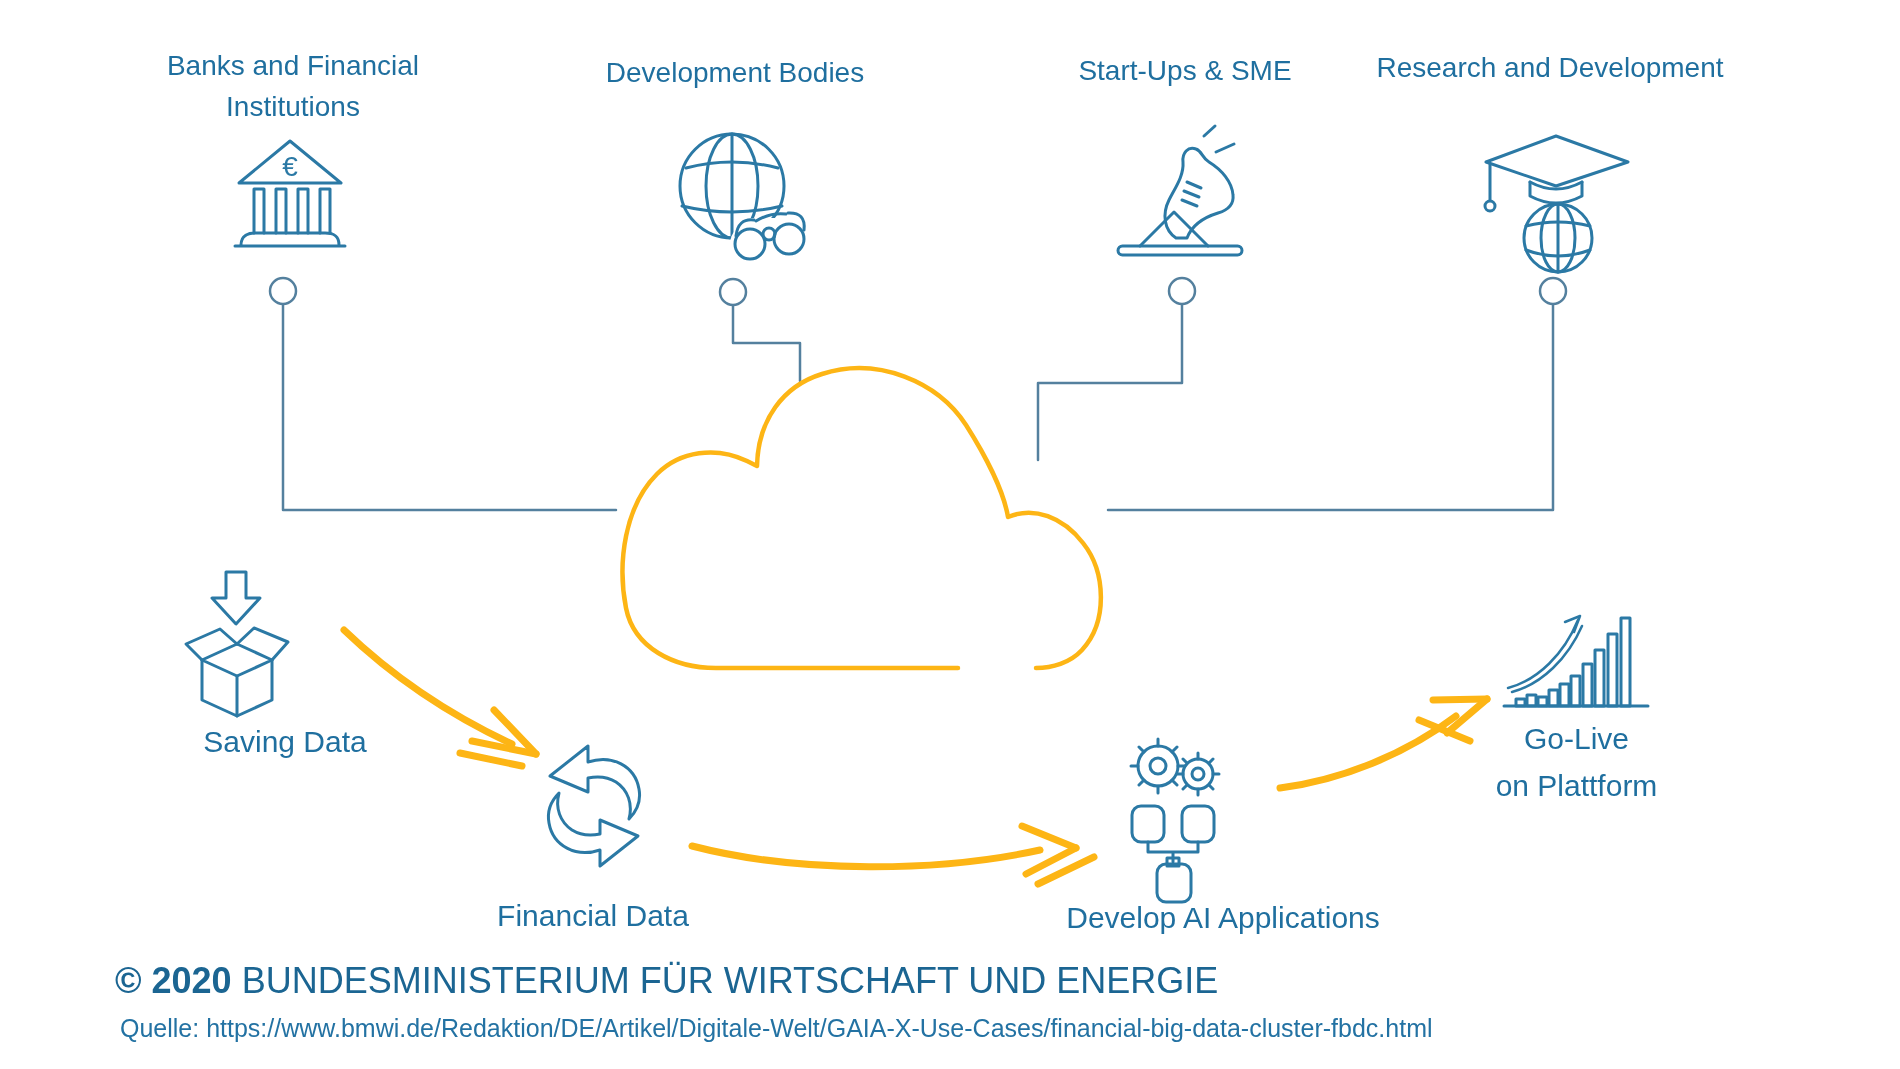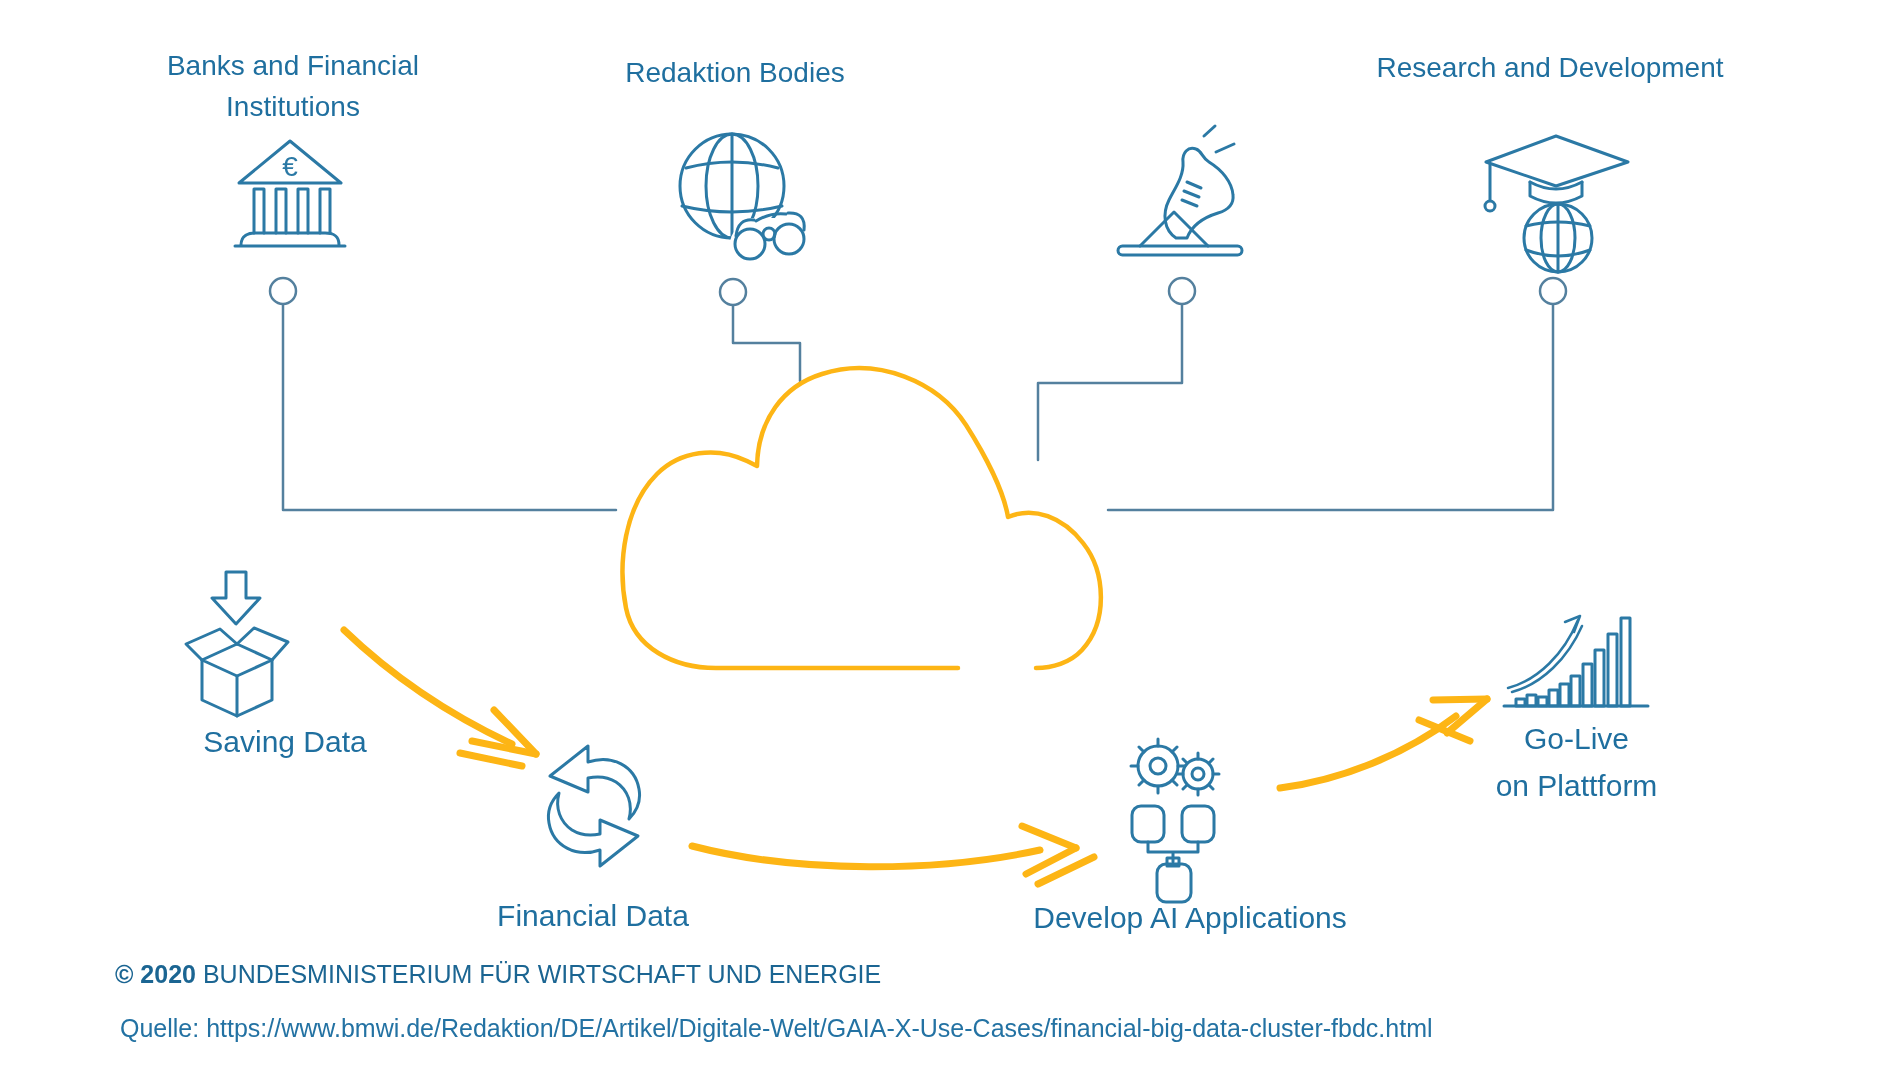--- a/index.html
+++ b/index.html
@@ -16,24 +16,24 @@
   .lbl-reg{left:575px;top:53px;width:320px;}
   .lbl-startups{left:1030px;top:51px;width:310px;}
   .lbl-rnd{left:1325px;top:48px;width:450px;}
   .cloud-label{
     position:absolute;left:770px;top:500px;width:200px;text-align:center;
     color:#1d6193;font-size:42px;letter-spacing:1px;font-weight:400;
   }
   .step{font-size:30px;}
   .lbl-saving{left:135px;top:720px;width:300px;}
   .lbl-exchange{left:443px;top:894px;width:300px;}
-  .lbl-develop{left:1005px;top:896px;width:370px;text-align:center;}
+  .lbl-develop{left:1038px;top:896px;width:370px;text-align:center;}
   .lbl-golive{left:1454px;top:716px;width:245px;white-space:pre-line;line-height:1.55;}
   .footer1{
-    position:absolute;left:115px;top:960px;font-size:25px;color:#1b6592;
+    position:absolute;left:115px;top:960px;font-size:36px;color:#1b6592;
     white-space:nowrap;
   }
   .footer1 .c{font-weight:bold;}
   .footer2{
     position:absolute;left:120px;top:1014px;font-size:25px;color:#2372a3;
     white-space:nowrap;
   }
 </style>
 </head>
 <body>
@@ -182,21 +182,22 @@
         <rect x="106" y="42" width="9" height="72"></rect>
         <rect x="119" y="26" width="9" height="88"></rect>
         <path d="M 6 96 C 36 88 62 62 76 28" stroke-width="2.5"></path>
         <path d="M 10 100 C 40 92 66 66 80 34" stroke-width="2.5"></path>
         <path d="M 78 24 L 63 30 M 78 24 L 72 40" stroke-width="2.5"></path>
       </g>
     </g>
   </svg>
 
   <div class="lbl lbl-banks">Banks and Financial Institutions</div>
-  <div class="lbl lbl-reg">Redaktion Bodies</div>
+  <div class="lbl lbl-reg">Development Bodies</div>
+  <div class="lbl lbl-startups">Start-Ups &amp; SME</div>
   <div class="lbl lbl-rnd">Research and Development</div>
 
 
   <div class="lbl step lbl-saving">Saving Data</div>
   <div class="lbl step lbl-exchange">Financial Data</div>
   <div class="lbl step lbl-develop">Develop AI Applications</div>
   <div class="lbl step lbl-golive">Go-Live
 on Plattform</div>
 
   <div class="footer1">

